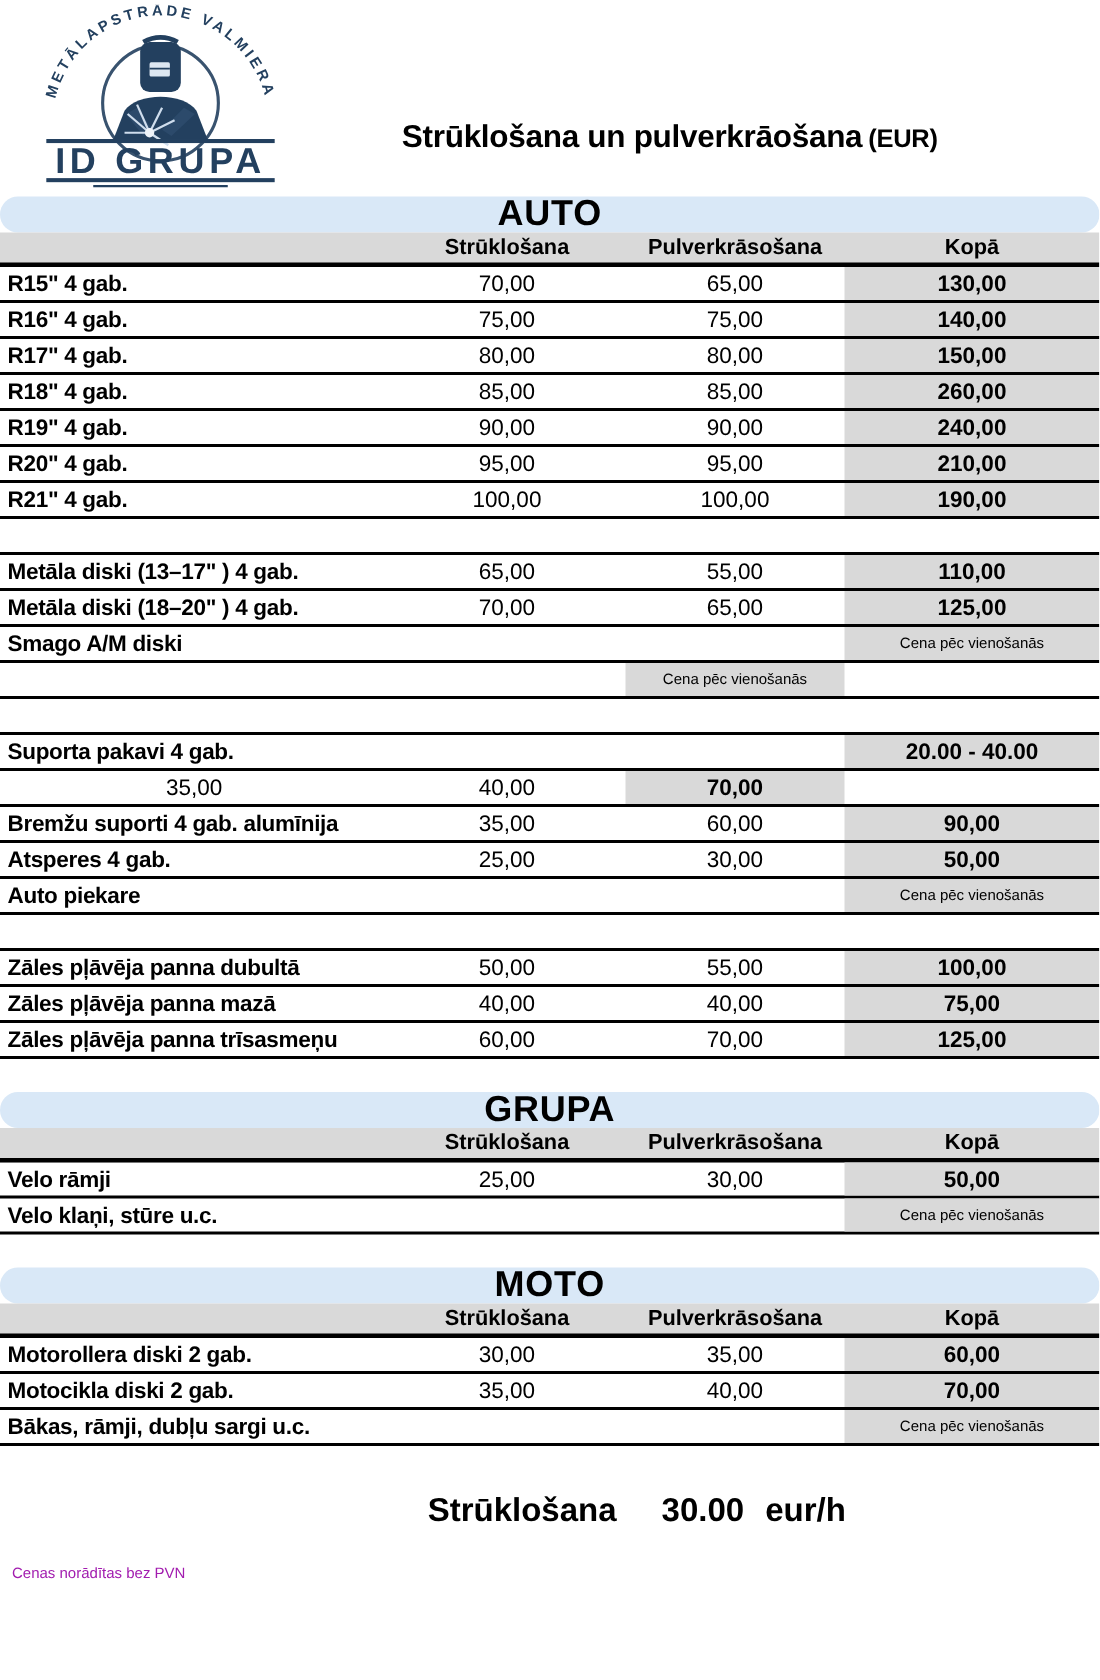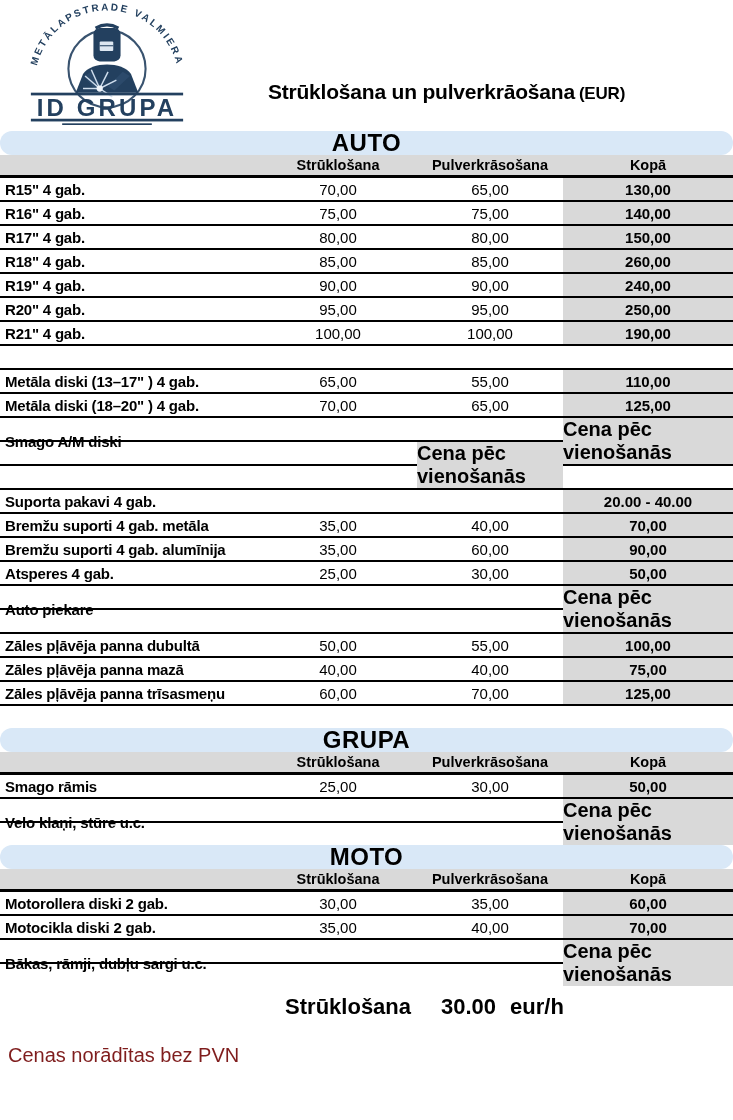--- a/index.html
+++ b/index.html
@@ -43,27 +43,27 @@
   .header-row + .group .row:first-child{border-top:none;}
   .row{
     display:grid;grid-template-columns:259px 158px 146px 170px;
     height:22px;border-bottom:2px solid #000;align-items:stretch;
     font-size:15px;
   }
   .c{display:flex;align-items:center;justify-content:center;}
   .c-label{justify-content:flex-start;padding-left:5px;font-weight:bold;white-space:nowrap;letter-spacing:-0.2px;}
   .c-num{}
   .c-total{background:var(--header-gray,#d9d9d9);font-weight:bold;}
-  .c-total.note{font-weight:bold;font-size:20px;}
+  .c-total.note{font-weight:normal;font-size:10px;}
 
   
   .rate-line{margin-top:30px;text-align:center;font-size:22px;font-weight:bold;padding-left:116px;white-space:nowrap;}
   .rate-line .service{margin-right:30px;}
   .rate-line .unit{margin-left:14px;}
-  .note-line{margin:24px 0 0 8px;font-size:20px;color:#7f1d1d;}
+  .note-line{margin:24px 0 0 8px;font-size:10px;color:#a21caf;}
 </style>
 </head>
 <body>
 
 <div class="page">
 
   <header>
     <div class="logo">
       <svg width="178" height="122" viewBox="0 0 170 117">
         <defs>
@@ -144,21 +144,21 @@
           <div class="row">
             <div class="c c-label">R19" 4 gab.</div>
             <div class="c c-num">90,00</div>
             <div class="c c-num">90,00</div>
             <div class="c c-total">240,00</div>
           </div>
           <div class="row">
             <div class="c c-label">R20" 4 gab.</div>
             <div class="c c-num">95,00</div>
             <div class="c c-num">95,00</div>
-            <div class="c c-total">250,00</div>
+            <div class="c c-total">210,00</div>
           </div>
           <div class="row">
             <div class="c c-label">R21" 4 gab.</div>
             <div class="c c-num">100,00</div>
             <div class="c c-num">100,00</div>
             <div class="c c-total">190,00</div>
           </div>
         </div>
         <div class="group">
           <div class="row">
@@ -186,21 +186,20 @@
           </div>
         </div>
         <div class="group">
           <div class="row">
             <div class="c c-label">Suporta pakavi  4 gab.</div>
             <div class="c c-num"></div>
             <div class="c c-num"></div>
             <div class="c c-total">20.00 - 40.00</div>
           </div>
           <div class="row">
-            <div class="c c-label">Bremžu suporti 4 gab. metāla</div>
             <div class="c c-num">35,00</div>
             <div class="c c-num">40,00</div>
             <div class="c c-total">70,00</div>
           </div>
           <div class="row">
             <div class="c c-label">Bremžu suporti 4 gab. alumīnija</div>
             <div class="c c-num">35,00</div>
             <div class="c c-num">60,00</div>
             <div class="c c-total">90,00</div>
           </div>
@@ -241,21 +240,21 @@
       <section class="section">
         <div class="band">GRUPA</div>
         <div class="header-row">
           <div class="c"></div>
           <div class="c">Strūklošana</div>
           <div class="c">Pulverkrāsošana</div>
           <div class="c">Kopā</div>
         </div>
         <div class="group">
           <div class="row">
-            <div class="c c-label">Smago rāmis</div>
+            <div class="c c-label">Velo rāmji</div>
             <div class="c c-num">25,00</div>
             <div class="c c-num">30,00</div>
             <div class="c c-total">50,00</div>
           </div>
           <div class="row">
             <div class="c c-label">Velo klaņi, stūre u.c.</div>
             <div class="c c-num"></div>
             <div class="c c-num"></div>
             <div class="c c-total note">Cena pēc vienošanās</div>
           </div>

